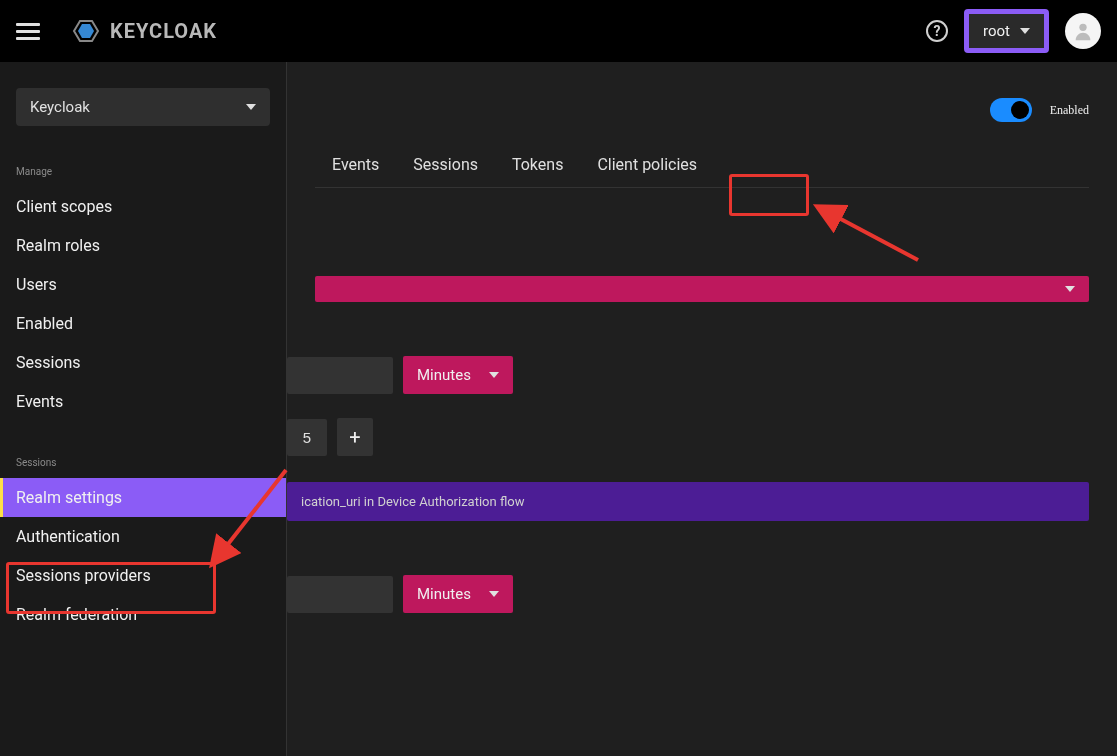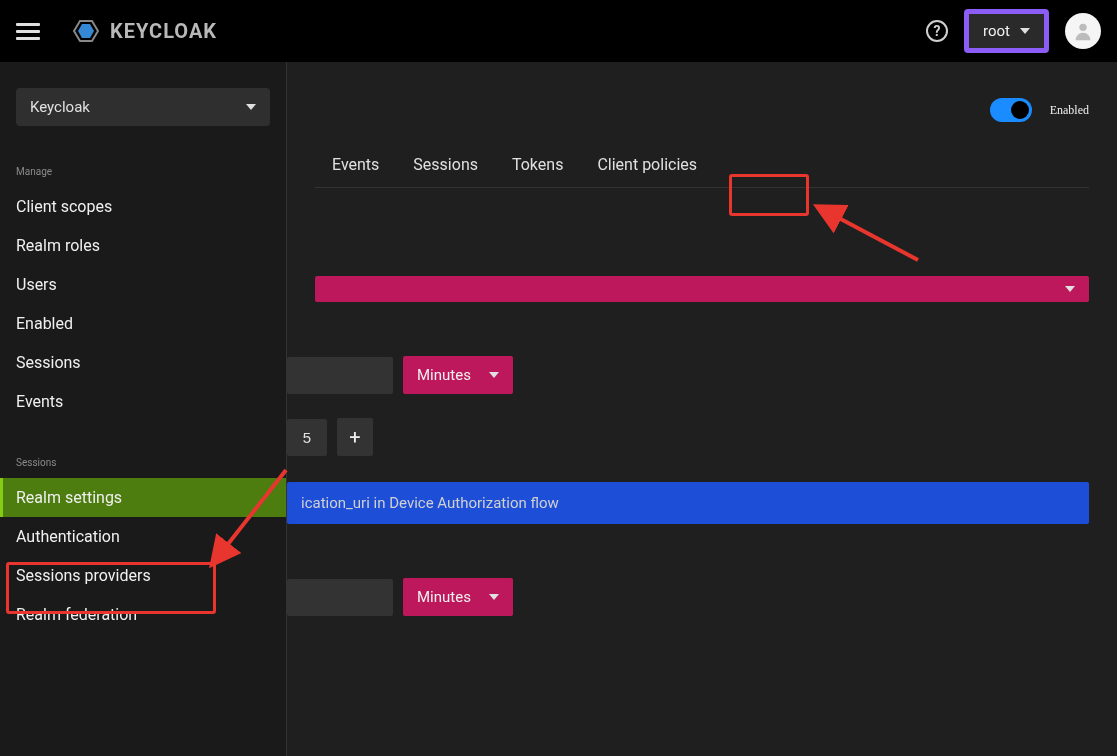--- a/index.html
+++ b/index.html
@@ -110,21 +110,21 @@
   font-size: 10px;
   padding: 10px 16px;
   margin-top: 8px;
 }
 .sidebar-item {
   padding: 10px 16px;
   color: #f0f0f0;
   font-size: 16px;
   cursor: pointer;
 }
-.sidebar-item.active { background: #4d7c0f; border-left: 3px solid #84cc16; padding-left: 13px;}
+.sidebar-item.active { background: #8b5cf6; border-left: 3px solid #fde047; padding-left: 13px;}
 
 
 .main {
   position: absolute;
   left: 287px;
   top: 62px;
   right: 0;
   bottom: 0;
   background: #1f1f1f;
   padding: 0;
@@ -223,24 +223,24 @@
 }
 .plus-btn {
   background: #333;
   width: 36px; height: 38px;
   display: flex; align-items: center; justify-content: center;
   font-size: 20px;
   cursor: pointer;
   border-radius: 2px;
 }
 .full-input {
-  background: #1d4ed8;
+  background: #4c1d95;
   width: 100%;
   padding: 12px 14px;
-  font-size: 15px;
+  font-size: 13px;
   border-radius: 2px;
   color: #d0d0d0;
 }
 .desc-row { margin-left: -28px; }
 
 
 .red-box {
   position: absolute;
   border: 3px solid #e8362f;
   pointer-events: none;

